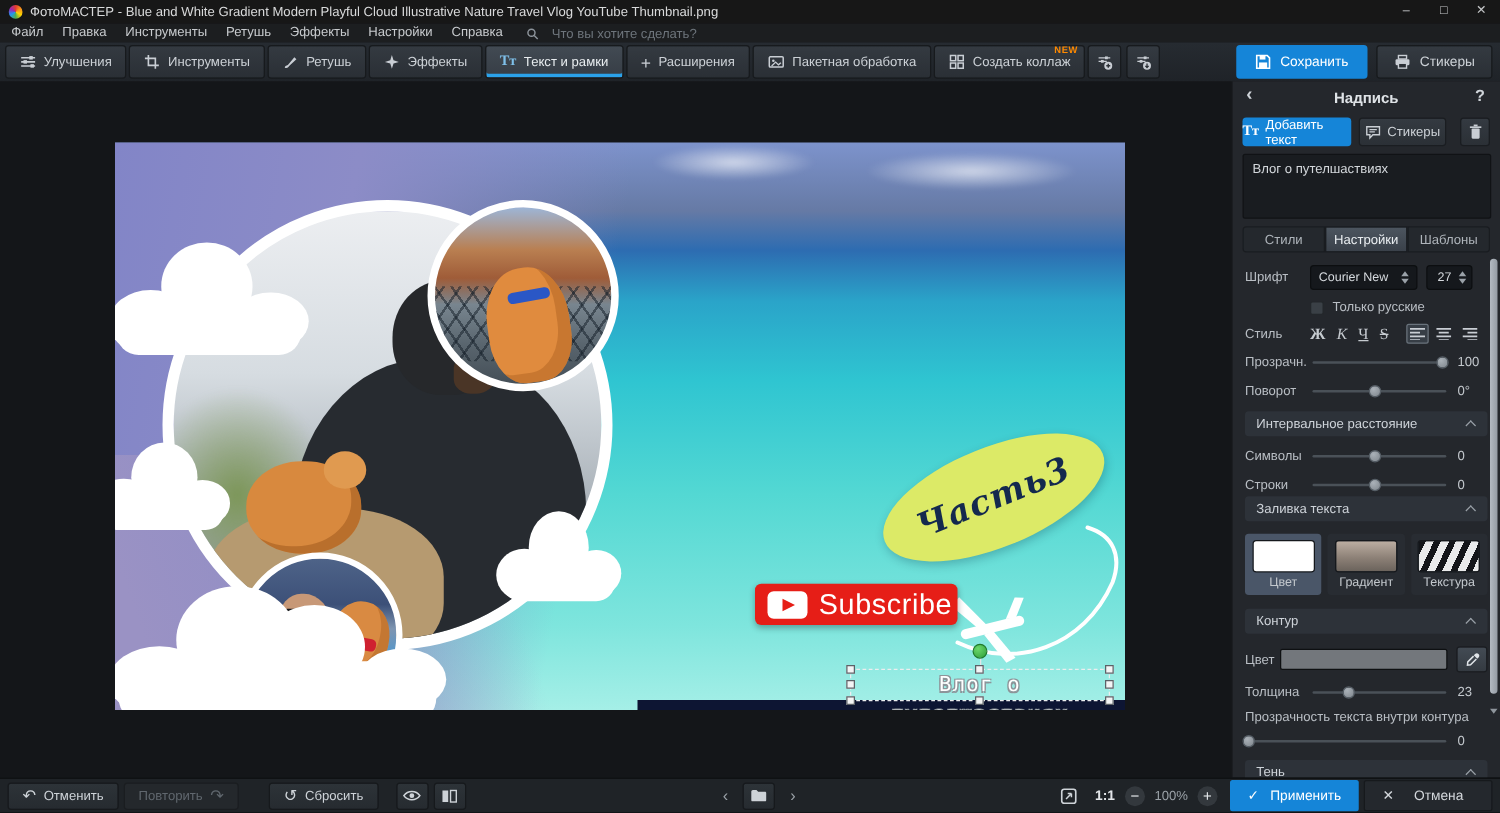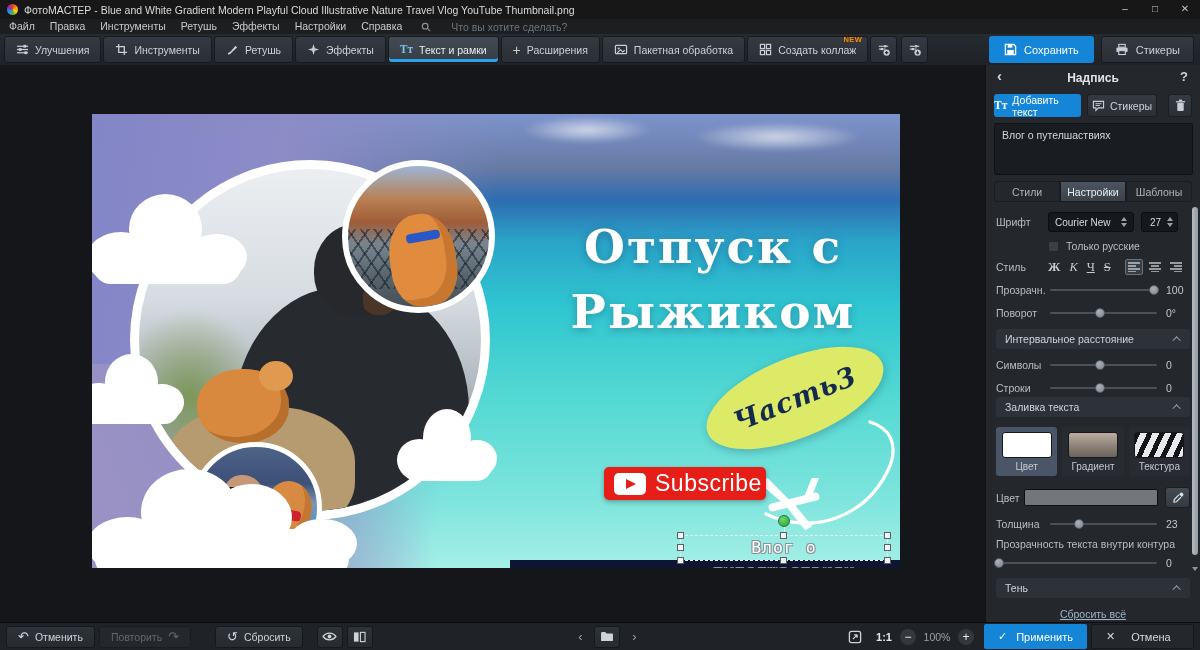--- a/index.html
+++ b/index.html
@@ -7,21 +7,21 @@
 #app{position:relative;width:1200px;height:650px;background:#15171a;overflow:hidden}
 svg{display:block}
 
 .titlebar{position:absolute;top:0;left:0;right:0;height:19px;background:#171717;display:flex;align-items:center;padding-left:7px;color:#d9dadb;font-size:10.5px;z-index:50}
 .logo{width:11px;height:11px;border-radius:50%;background:conic-gradient(#e23c30,#f7941d,#ffd400,#4caf50,#2196f3,#9c27b0,#e23c30);margin-right:6px;flex:none}
 .win-controls{margin-left:auto;display:flex;height:19px}
 .win-btn{width:30px;text-align:center;line-height:18px;color:#c4c6c8;font-size:10px}
 
 .menubar{position:absolute;top:19px;left:0;right:0;height:15px;background:#1c1e20;display:flex;align-items:center;gap:15px;padding-left:9px;font-size:10.5px;color:#c7cacd;z-index:50}
 .menu-item{line-height:15px}
-.searchbox{display:flex;align-items:center;gap:20px;color:#6d747b;margin-left:4px}
+.searchbox{display:flex;align-items:center;gap:10px;color:#6d747b;margin-left:4px}
 
 .toolbar{position:absolute;top:34px;left:0;right:0;height:31px;background:linear-gradient(180deg,#262b31,#1f2328);display:flex;align-items:center;padding:0 4px;z-index:50}
 .tb-tab{height:27px;display:flex;align-items:center;gap:6px;padding:0 11px;background:linear-gradient(180deg,#343a41,#2a2f35);border:1px solid #171a1d;border-radius:3px;margin-right:2px;font-size:10.5px;color:#ccd1d6;position:relative;white-space:nowrap}
 .tb-tab.selected{background:linear-gradient(180deg,#424a53,#363d45);box-shadow:inset 0 -3px 0 #2ba2ea;color:#e8ecef}
 .badge-new{position:absolute;top:-2px;right:5px;color:#ff8a00;font-size:7.5px;font-weight:bold;letter-spacing:.5px}
 .tb-icon-btn{width:27px;height:27px;display:flex;align-items:center;justify-content:center;background:linear-gradient(180deg,#343a41,#2a2f35);border:1px solid #171a1d;border-radius:3px;margin-right:4px}
 .tb-right{margin-left:auto;display:flex;align-items:flex-end}
 .btn-save{height:27px;display:flex;align-items:center;gap:7px;padding:0 15px;background:#1585d8;border-radius:3px;color:#fff;font-size:11px;margin-right:7px}
 .btn-print{height:27px;display:flex;align-items:center;gap:7px;padding:0 13px;background:linear-gradient(180deg,#343a41,#2a2f35);border:1px solid #171a1d;border-radius:3px;color:#ccd1d6;font-size:11px;margin-right:2px}
 .tticon{font-family:"Liberation Serif",serif;font-weight:bold;font-size:11.5px;color:#7fc0ea;line-height:1}
@@ -335,24 +335,20 @@
       <svg class="plane-svg" width="175" height="125" viewBox="0 0 175 125">
         <path d="M34 100 C80 122 135 104 158 52 C166 30 158 14 138 8" fill="none" stroke="#fff" stroke-width="3.2" stroke-linecap="round"></path>
         <g transform="translate(62,88) scale(-1,1) rotate(14)" fill="#fff">
           <rect x="-26" y="-4" width="52" height="8" rx="4"></rect>
           <polygon points="4,-3 20,-30 28,-25 12,-3"></polygon>
           <polygon points="0,3 -12,28 -4,30 8,4"></polygon>
           <polygon points="-20,-3 -30,-17 -23,-19 -12,-4"></polygon>
         </g>
       </svg>
 
-      <div class="cv-title">
-        <div>Отпуск с</div>
-        <div>Рыжиком</div>
-      </div>
 
       <div class="cv-badge">
         <span class="cv-badge-text">Часть3</span>
       </div>
 
       <div class="cv-sub">
         <span class="yt-box"></span>
         <span class="cv-sub-label">Subscribe</span>
       </div>
 
@@ -530,20 +526,24 @@
         <div class="fillcell">
           <span class="swatch sw-grad"></span>
           <span class="fill-label">Градиент</span>
         </div>
         <div class="fillcell">
           <span class="swatch sw-tex"></span>
           <span class="fill-label">Текстура</span>
         </div>
       </div>
 
+      <div class="sect">
+        <span>Контур</span>
+        <span class="chev-up"></span>
+      </div>
       <div class="row" style="margin-bottom:10px">
         <span class="lbl" style="width:28px">Цвет</span>
         <span class="colorbar"></span>
         <span class="eyedrop">
           <svg width="12" height="12" viewBox="0 0 14 14">
               <path d="M12.6 1.4 C13.6 2.4 13.6 3.6 12.6 4.6 L11.4 5.8 L8.2 2.6 L9.4 1.4 C10.4 .4 11.6 .4 12.6 1.4 Z" fill="#dfe3e7"></path>
               <path d="M8 3.4 L2.6 8.8 L2.3 11.7 L5.2 11.4 L10.6 6" fill="none" stroke="#dfe3e7" stroke-width="1.4"></path>
             </svg>
         </span>
       </div>

